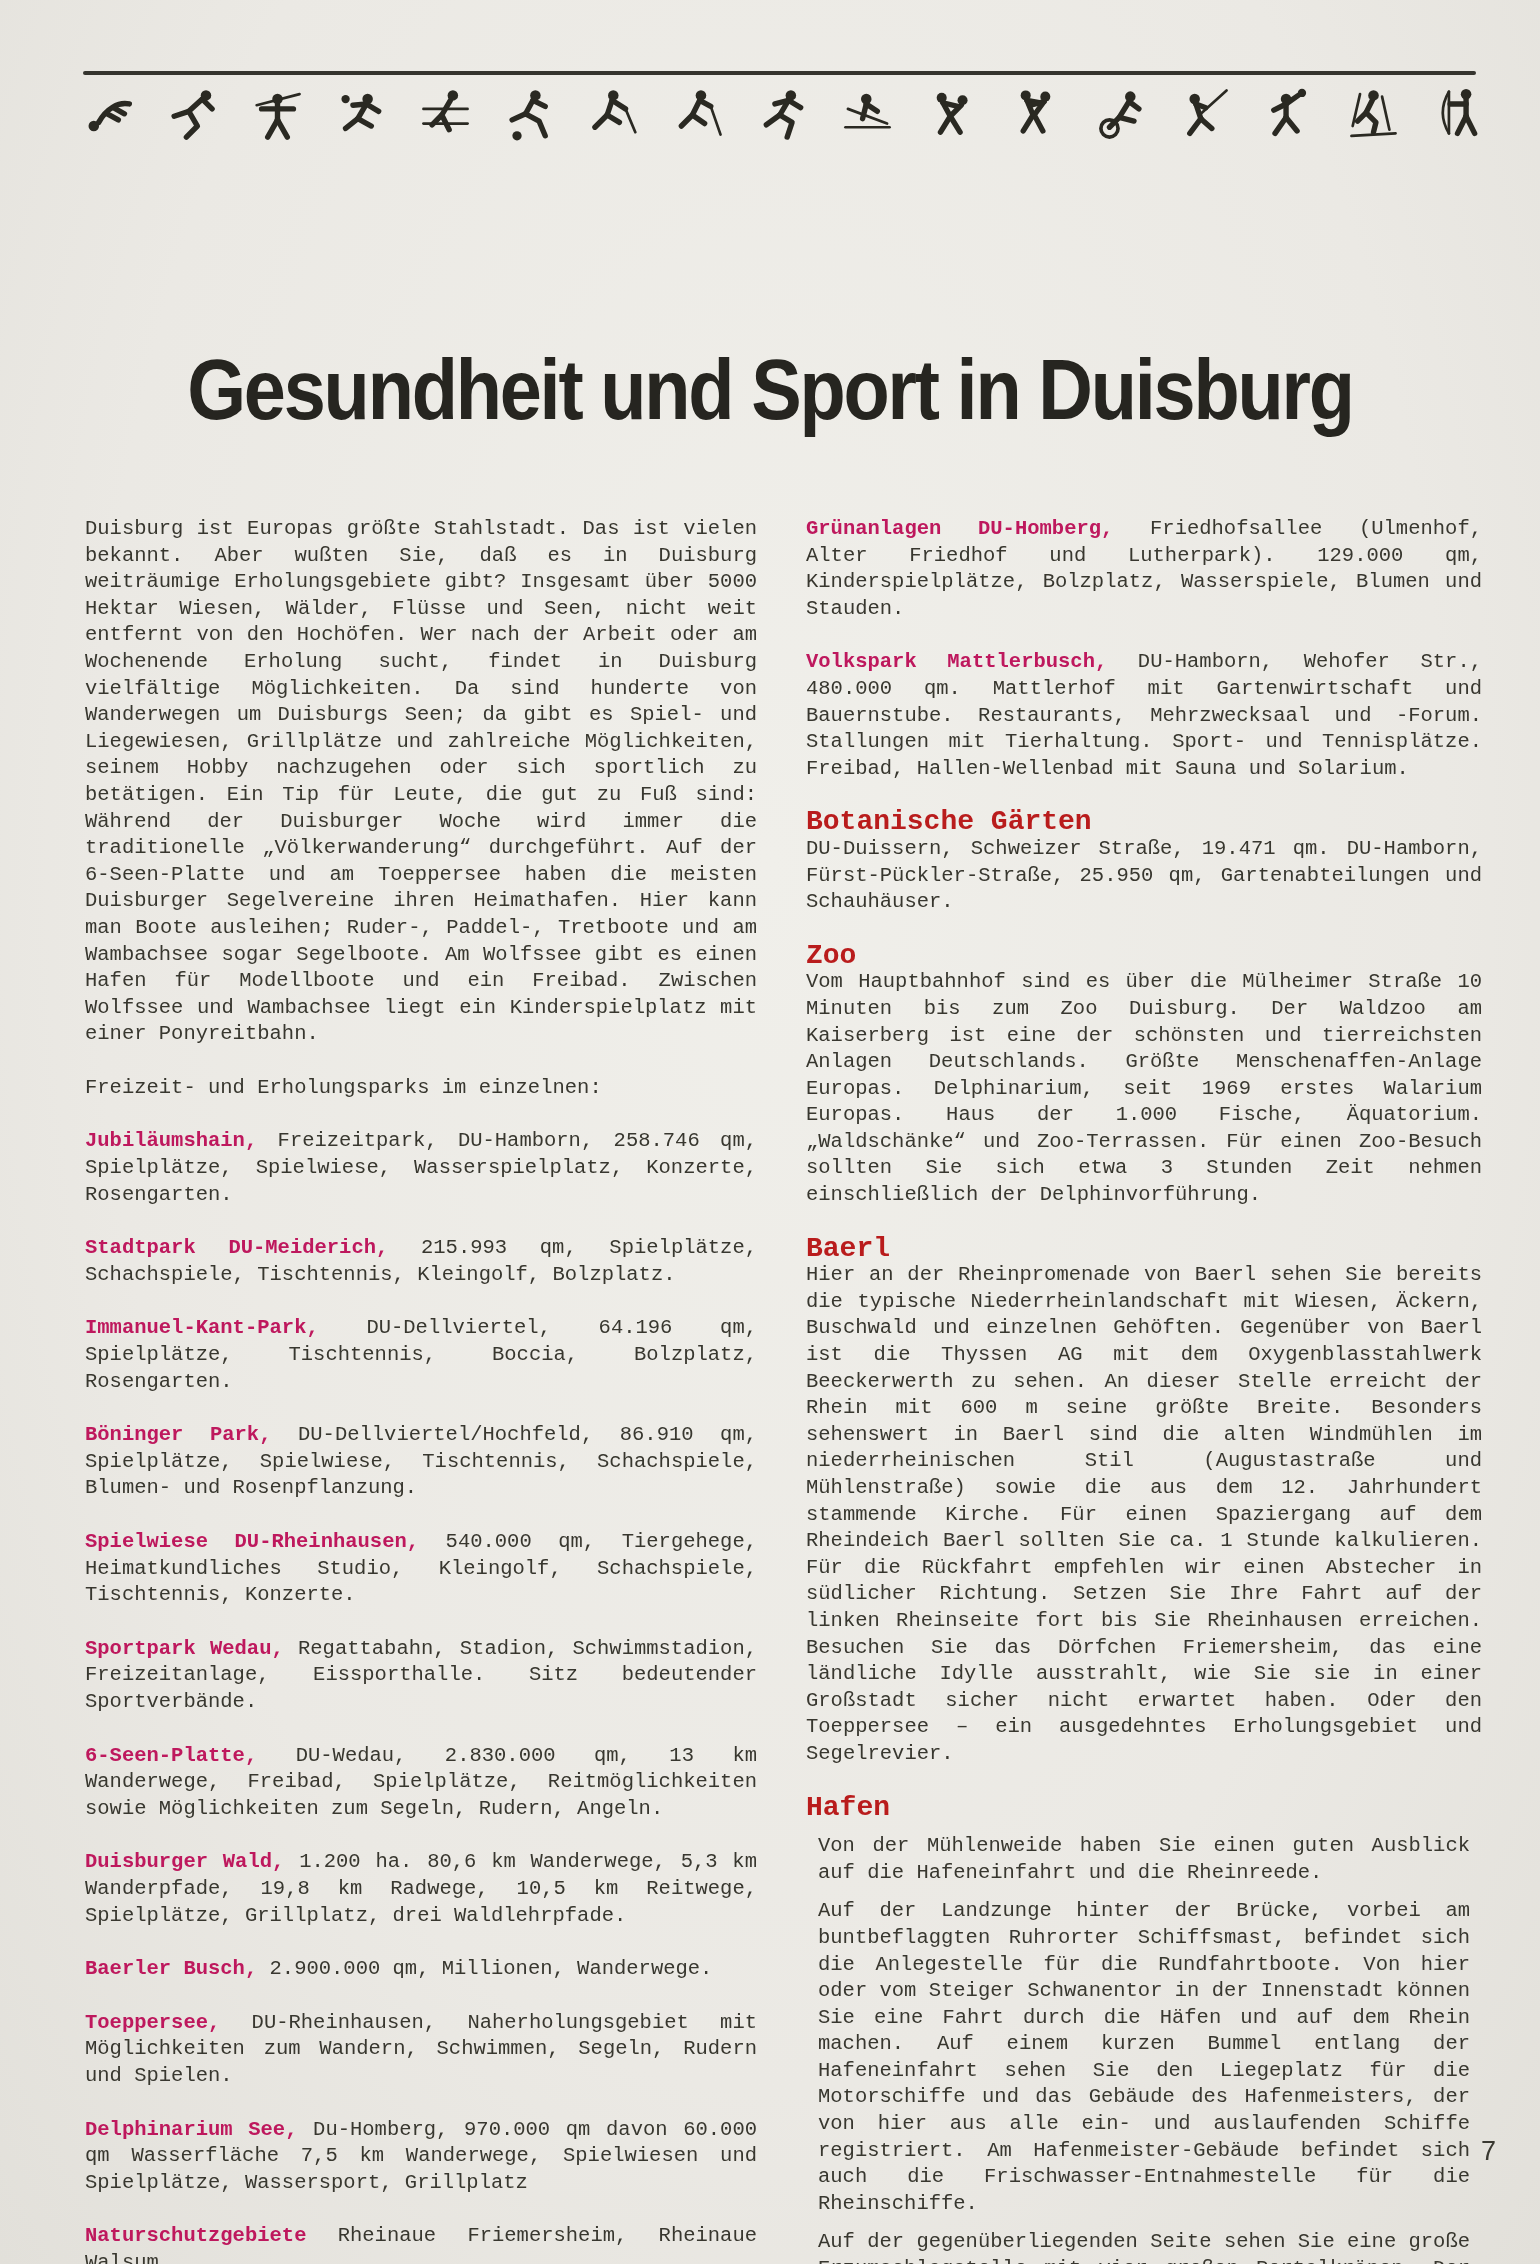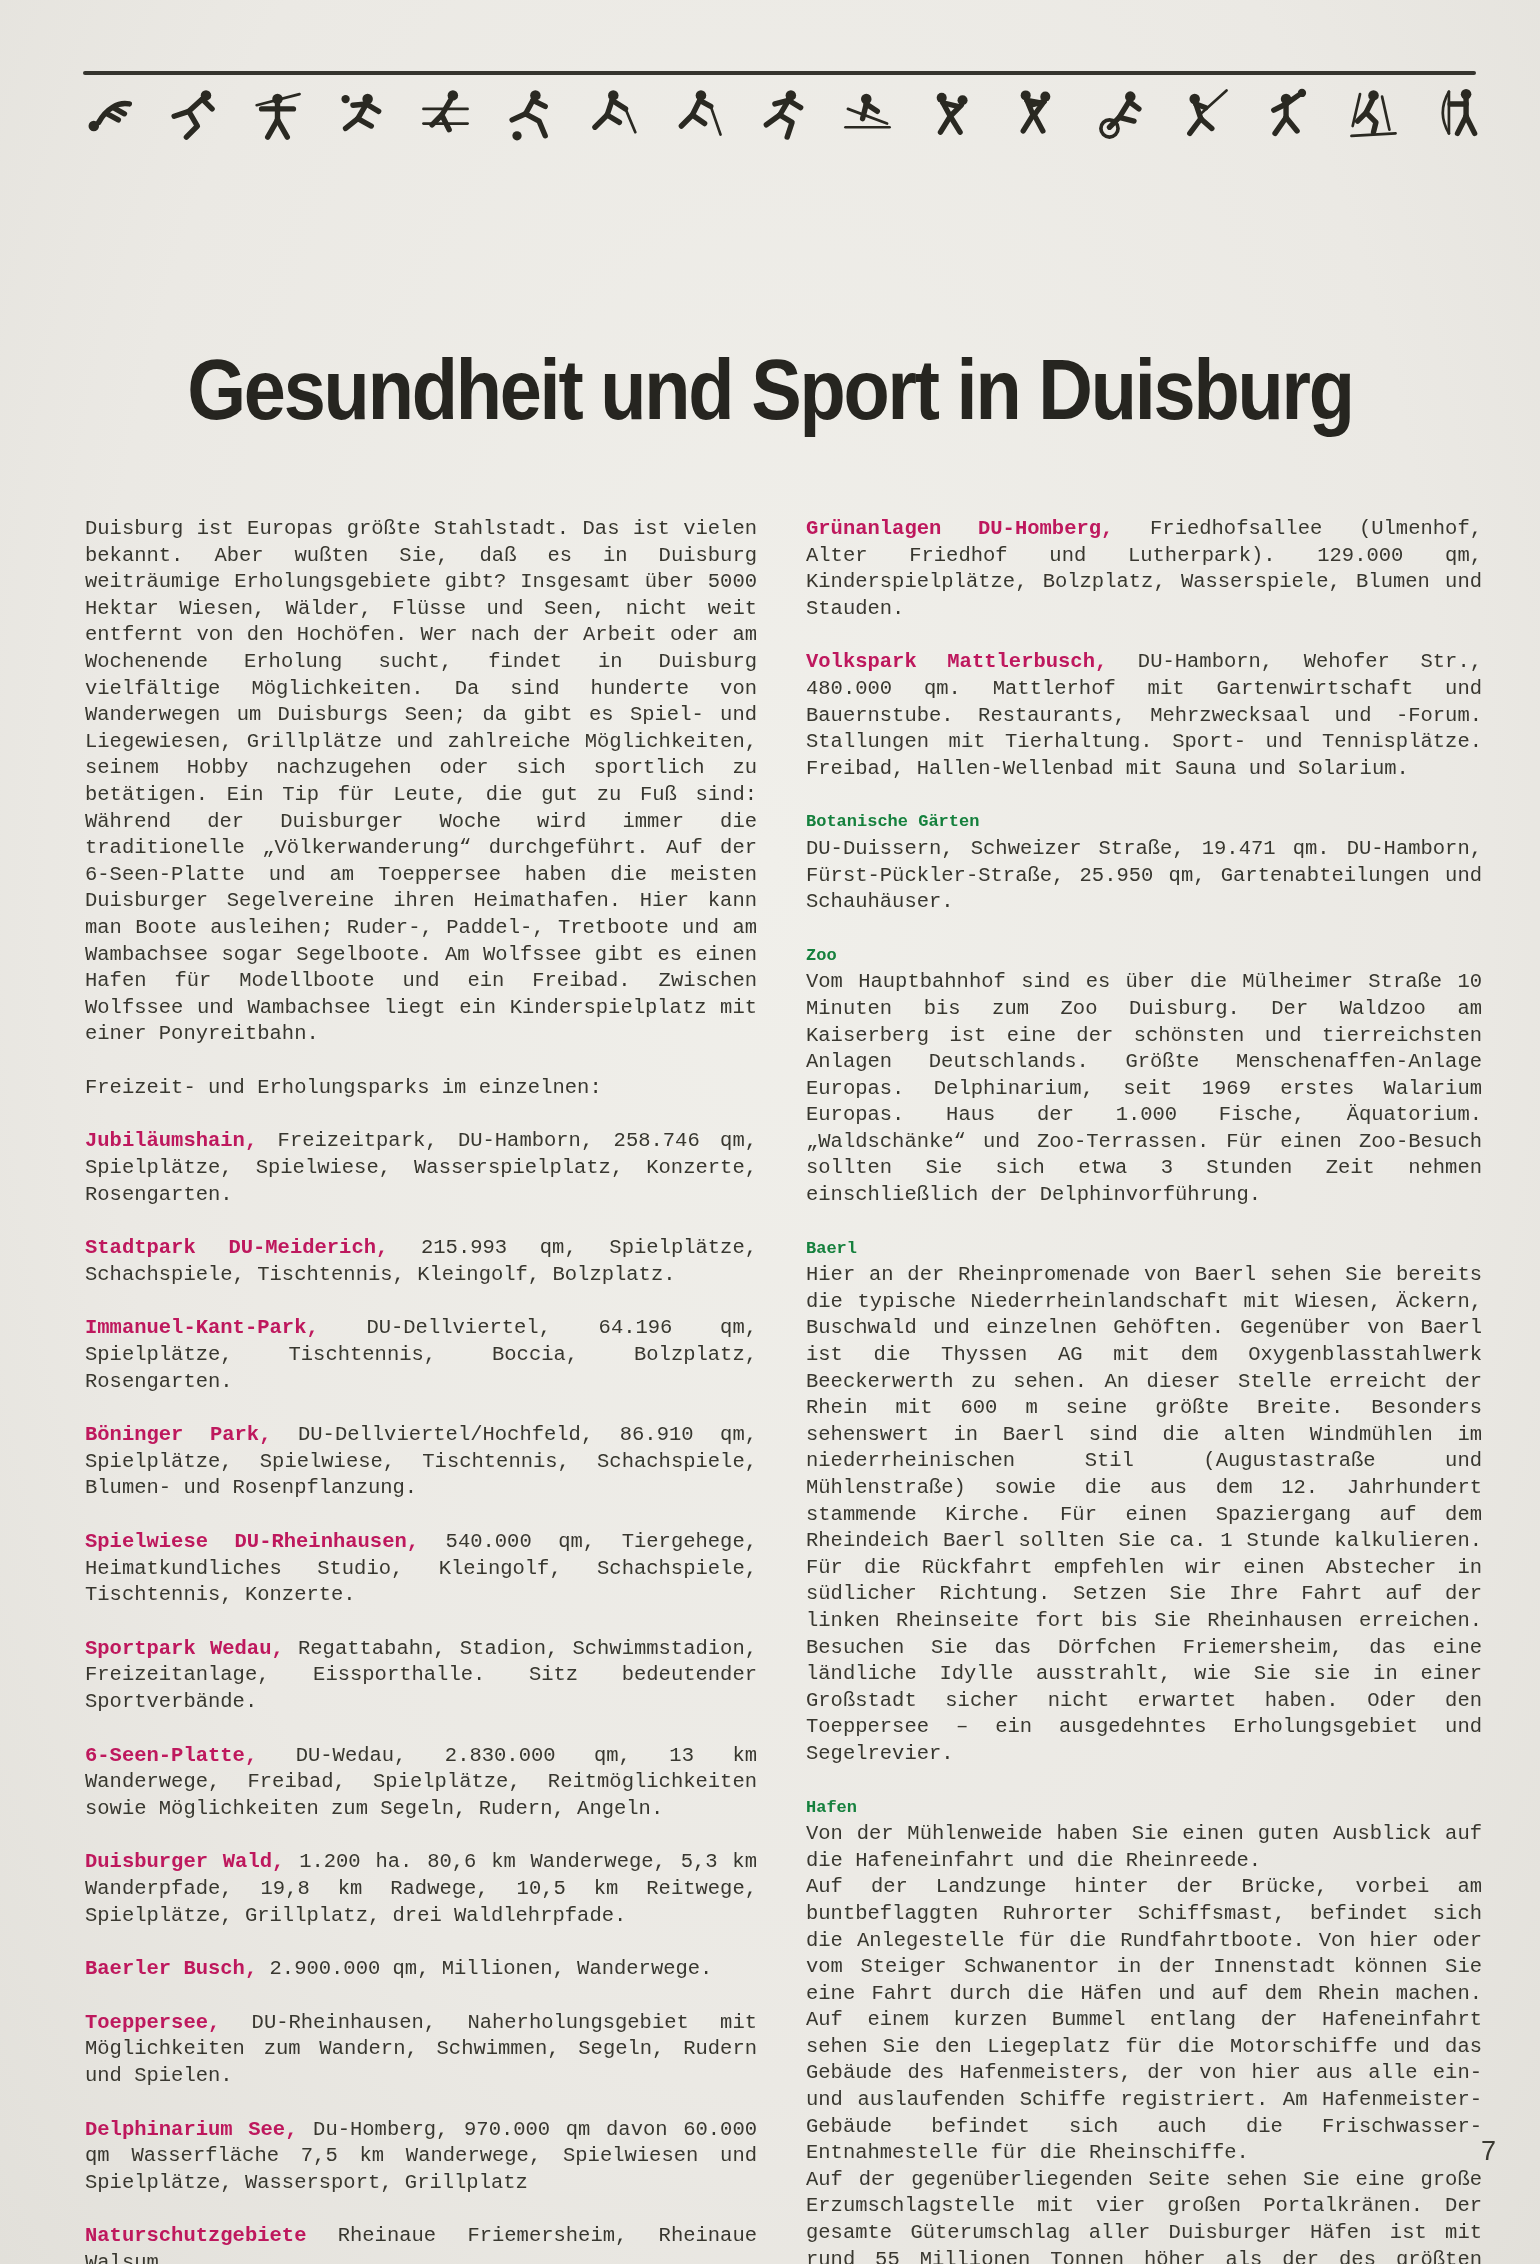--- a/index.html
+++ b/index.html
@@ -19,22 +19,22 @@
     color:#262520;transform:scaleX(.88);
   }
   .col{position:absolute;top:516px;width:672px;font-family:Liberation Mono, monospace;}
   .col-left{left:85px;}
   .col-right{left:806px;width:676px;}
   .bd{
     font-size:20.5px;line-height:26.6px;margin:0 0 27px;color:#38372f;
     text-align:justify;-webkit-hyphens:auto;hyphens:auto;
   }
   .bd b{color:#be185d;}
-  .sec-h{font-size:17px;line-height:26.6px;margin:18px 0 0;font-weight:700;color:#15803d;}
-  .np{margin:0;}
+  .sec-h{font-size:28px;line-height:26.6px;margin:18px 0 0;font-weight:700;color:#b91c1c;}
+  .np{margin:12px;}
   .endp{margin-bottom:0;}
   .page-number{position:absolute;top:2136px;left:1420px;width:76px;text-align:right;
     font-size:27px;color:#3a3931;}
 </style>
 </head>
 <body>
 
 <div class="page">
   <div class="rule"></div>
   <div class="picto-strip" id="picto-strip">

